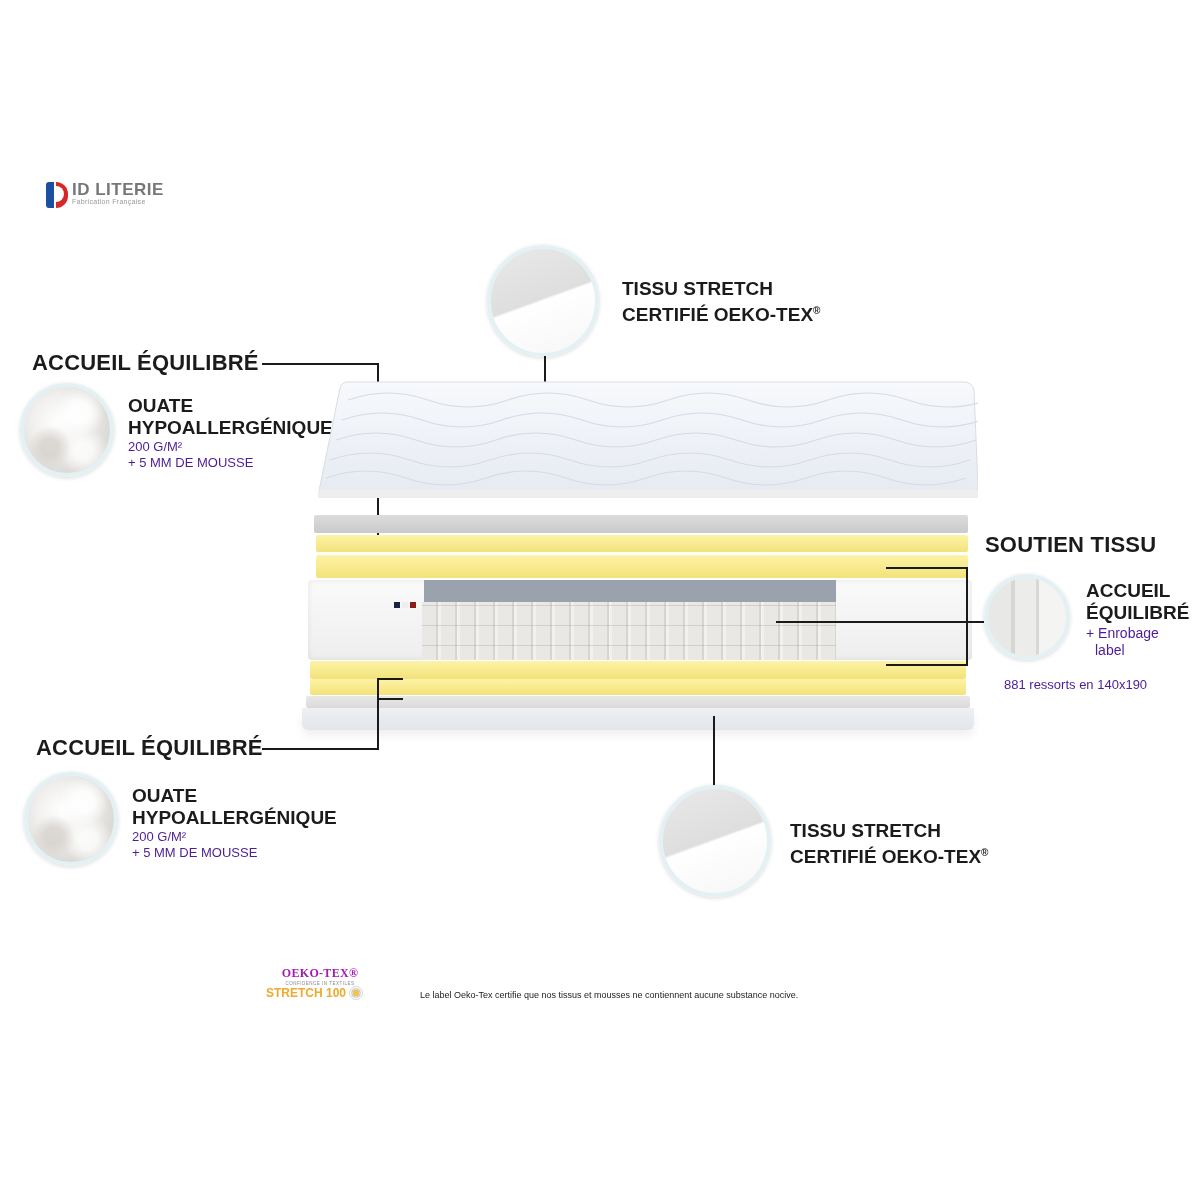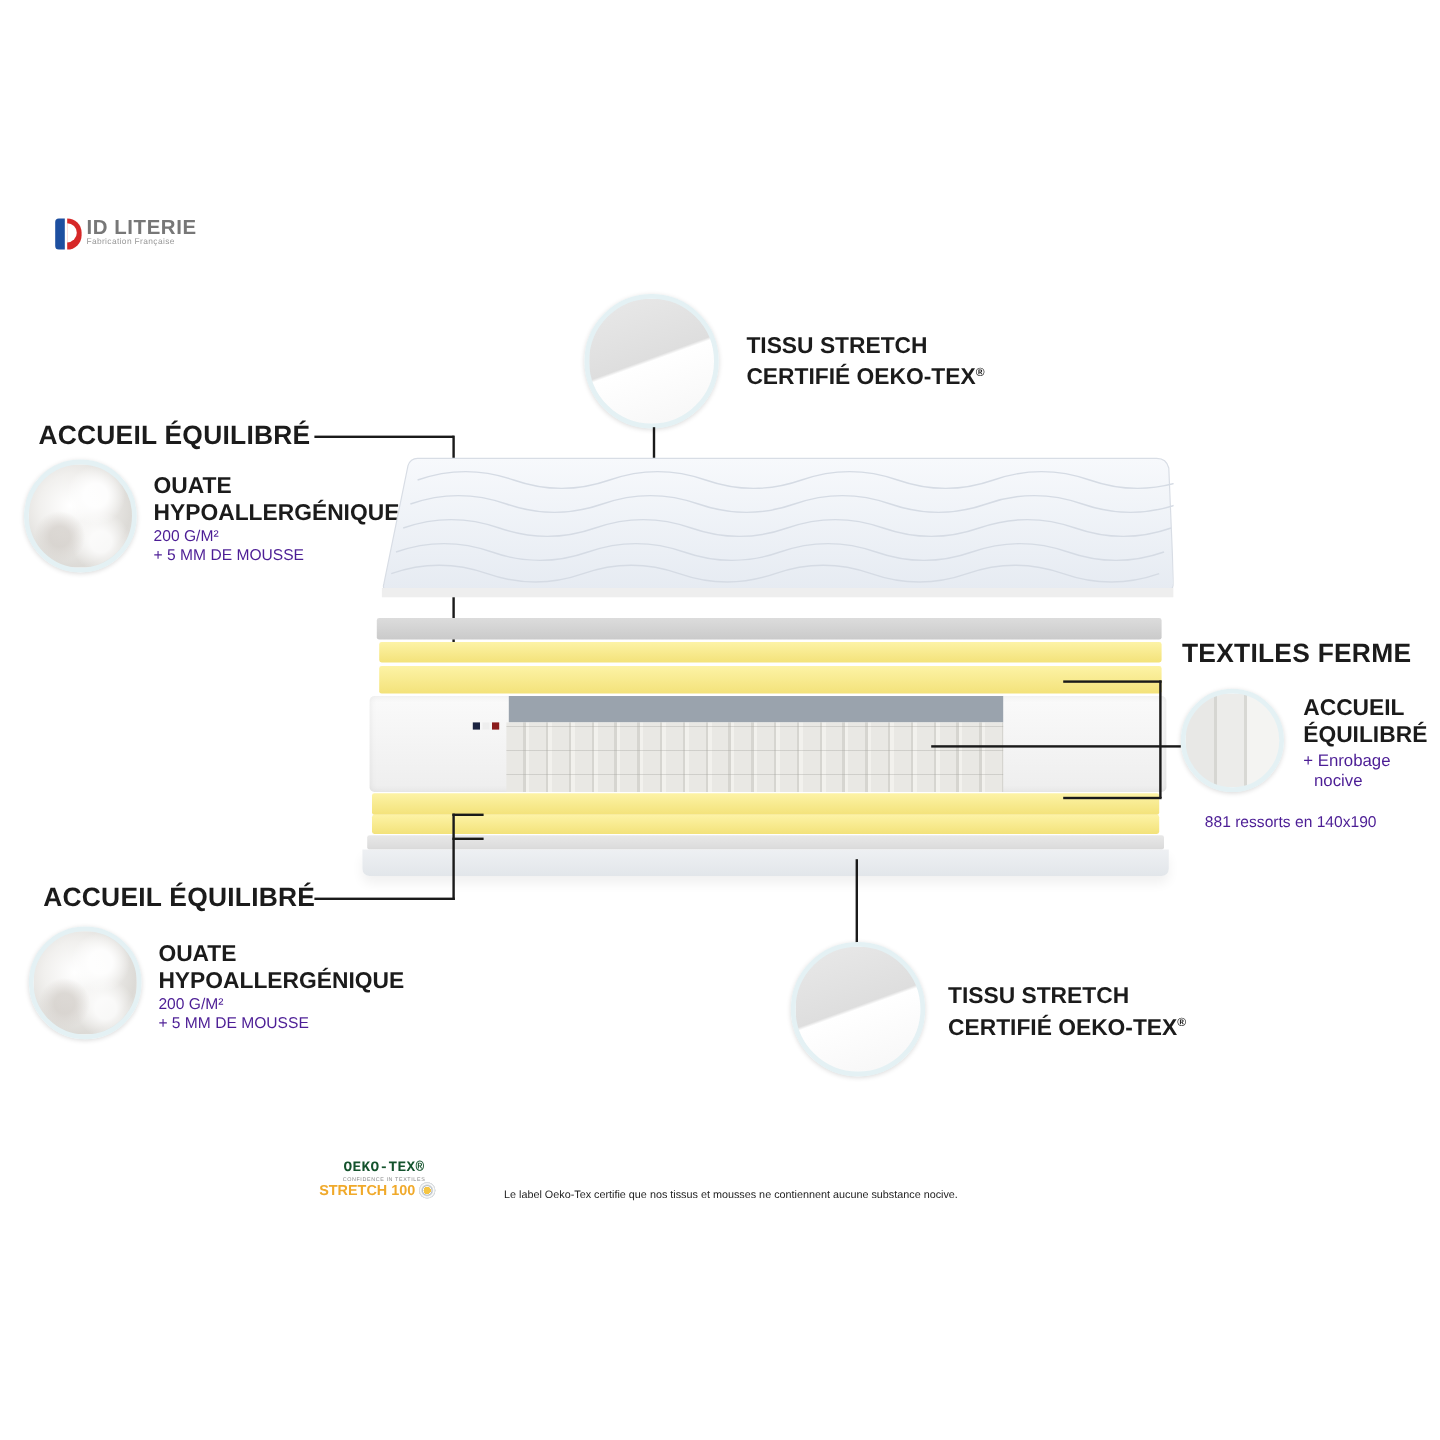--- a/index.html
+++ b/index.html
@@ -40,21 +40,21 @@
   .yellow-layer { background: linear-gradient(#fdf3a6, #f3e27a); border-radius: 2px; }
   .core { background: linear-gradient(#fafafa, #eeeeee); border-radius: 4px; box-shadow: inset 0 0 6px rgba(0,0,0,0.08); }
   .core-band { background: #9aa3ad; }
   .springs { background: repeating-linear-gradient(90deg, #e9e8e4 0 14px, #d6d5d0 14px 16px, #f2f1ed 16px 19px); }
   .springs::after { content: ""; position: absolute; inset: 0; background: repeating-linear-gradient(0deg, transparent 0 14px, rgba(160,160,155,0.35) 14px 15px, transparent 15px 20px); }
   .flag-sq { width: 6px; height: 6px; }
   .bottom-layer { background: linear-gradient(#eef0f3, #e2e6ea); border-radius: 0 0 6px 6px; box-shadow: 0 6px 10px rgba(0,0,0,0.06); }
 
   
   .oeko { left: 266px; top: 966px; }
-  .oeko-title { font-family: Liberation Mono, monospace; font-weight: bold; font-size: 12px; color: #14532d; letter-spacing: 0.3px; text-align: center; width: 108px; }
+  .oeko-title { font-family: Liberation Serif, serif; font-weight: bold; font-size: 12px; color: #a21caf; letter-spacing: 0.3px; text-align: center; width: 108px; }
   .oeko-conf { font-family: "Liberation Sans", sans-serif; font-size: 4.5px; color: #888; text-align: center; width: 108px; letter-spacing: 0.5px; }
   .oeko-std { font-family: "Liberation Sans", sans-serif; font-weight: bold; font-size: 12px; color: #f0a92a; white-space: nowrap; }
   .flower { width: 14px; height: 14px; border-radius: 50%; background: radial-gradient(circle, #f5c542 0 30%, #ffffff 32%, #b8bfc4 40%, #ffffff 55%, #c7ccd0 70%, transparent 72%); }
   .footer-note { left: 420px; top: 990px; font-family: "Liberation Sans", sans-serif; font-size: 9px; color: #222; white-space: nowrap; }
 </style>
 </head>
 <body>
 
 <div class="abs logo">
   <div class="logo-mark">
@@ -118,31 +118,31 @@
   <div class="layer flag-sq" style="left:86px;top:22px;background:#1b2340;"></div>
   <div class="layer flag-sq" style="left:94px;top:22px;background:#eeeeee;"></div>
   <div class="layer flag-sq" style="left:102px;top:22px;background:#8b1c1c;"></div>
 </div>
 
 <div class="layer yellow-layer" style="left:310px;top:661px;width:656px;height:18px;"></div>
 <div class="layer yellow-layer" style="left:310px;top:679px;width:656px;height:16px;"></div>
 <div class="layer gray-layer" style="left:306px;top:696px;width:664px;height:12px;background:linear-gradient(#e8e8e8,#dadada);"></div>
 <div class="layer bottom-layer" style="left:302px;top:708px;width:672px;height:22px;"></div>
 
-<div class="abs h-section" style="left:985px;top:532px;">TEXTILES FERME</div>
+<div class="abs h-section" style="left:985px;top:532px;">SOUTIEN TISSU</div>
 <div class="abs line" style="left:886px;top:567px;width:82px;height:2px;"></div>
 <div class="abs line" style="left:966px;top:567px;width:2px;height:98px;"></div>
 <div class="abs line" style="left:886px;top:664px;width:82px;height:2px;"></div>
 <div class="abs line" style="left:776px;top:621px;width:208px;height:2px;"></div>
 <div class="abs circle c-springs" style="left:984px;top:574px;width:86px;height:86px;"></div>
 <div class="abs" style="left:1086px;top:580px;">
   <div class="h-item">ACCUEIL</div>
   <div class="h-item">ÉQUILIBRÉ</div>
   <div class="h-sub" style="font-size:14px;line-height:18px;">+ Enrobage</div>
-  <div class="h-sub" style="font-size:14px;line-height:16px;padding-left:9px;">nocive</div>
+  <div class="h-sub" style="font-size:14px;line-height:16px;padding-left:9px;">label</div>
 </div>
 <div class="abs h-sub" style="left:1004px;top:677px;font-size:13px;">881 ressorts en 140x190</div>
 
 <div class="abs line" style="left:377px;top:678px;width:26px;height:2px;"></div>
 <div class="abs line" style="left:377px;top:698px;width:26px;height:2px;"></div>
 <div class="abs line" style="left:377px;top:678px;width:2px;height:72px;"></div>
 <div class="abs line" style="left:262px;top:748px;width:117px;height:2px;"></div>
 <div class="abs h-section" style="left:36px;top:735px;">ACCUEIL ÉQUILIBRÉ</div>
 <div class="abs circle c-wool" style="left:24px;top:772px;width:94px;height:94px;"></div>
 <div class="abs" style="left:132px;top:785px;">

